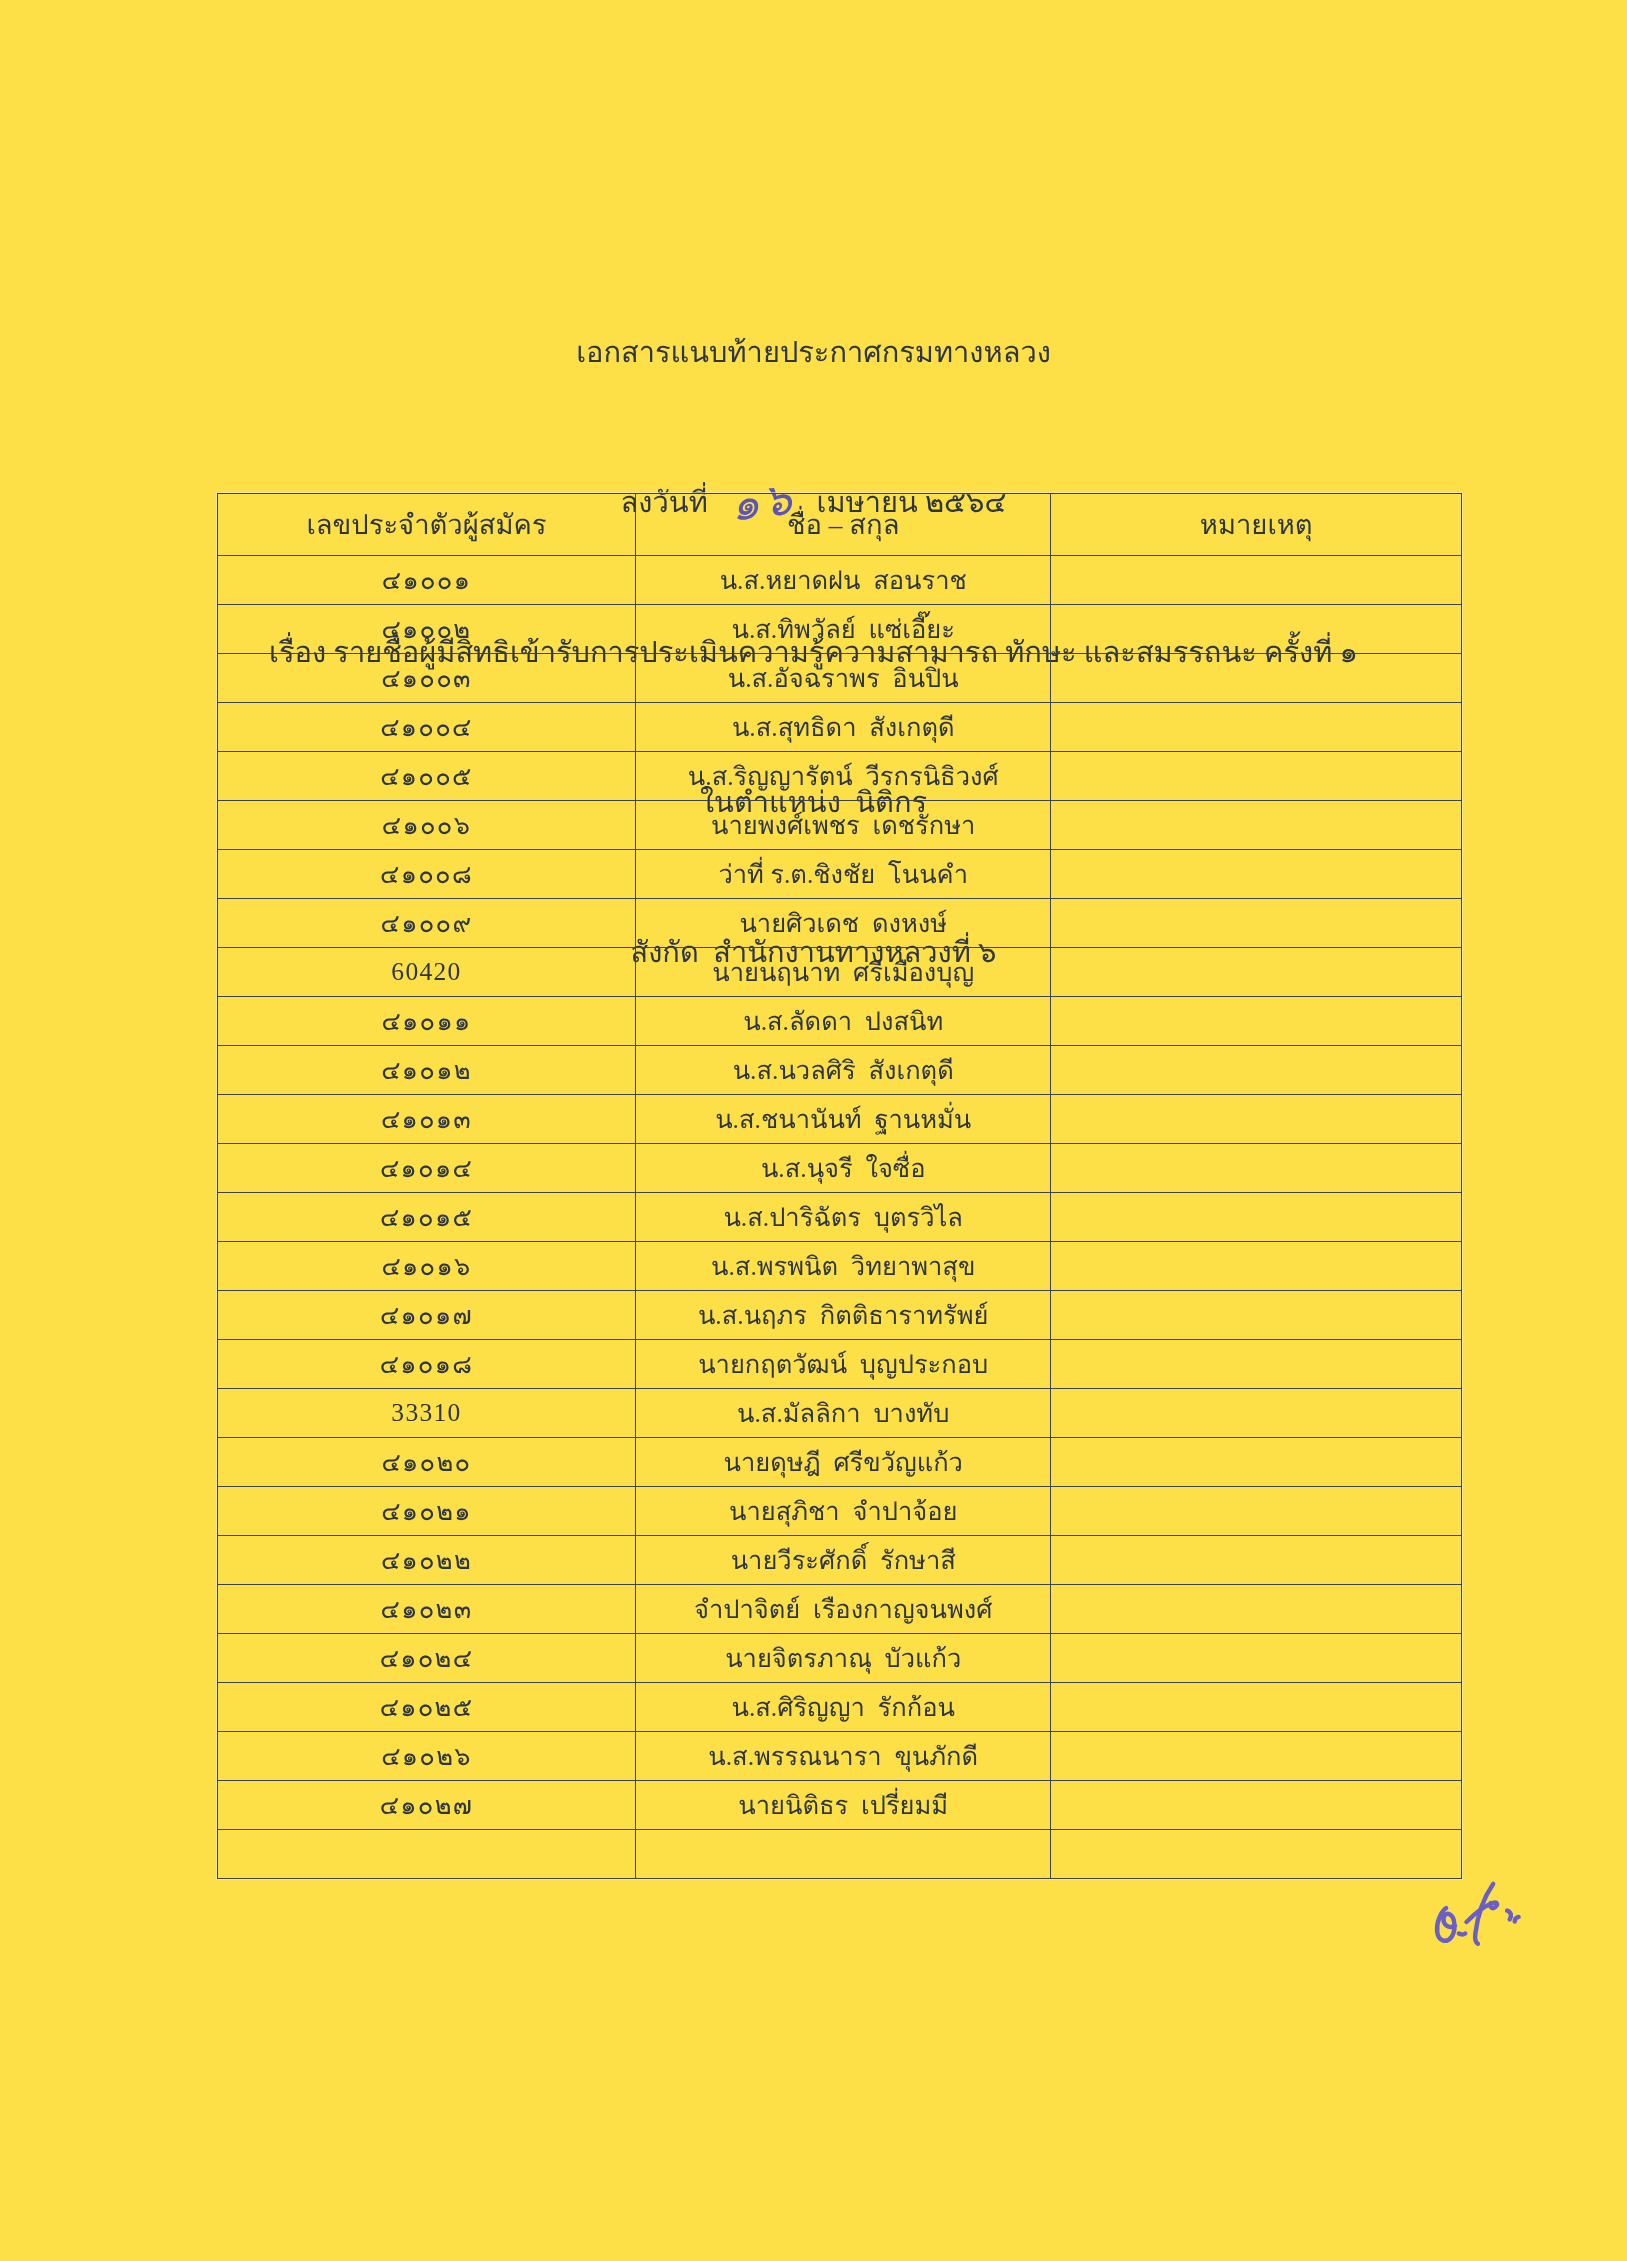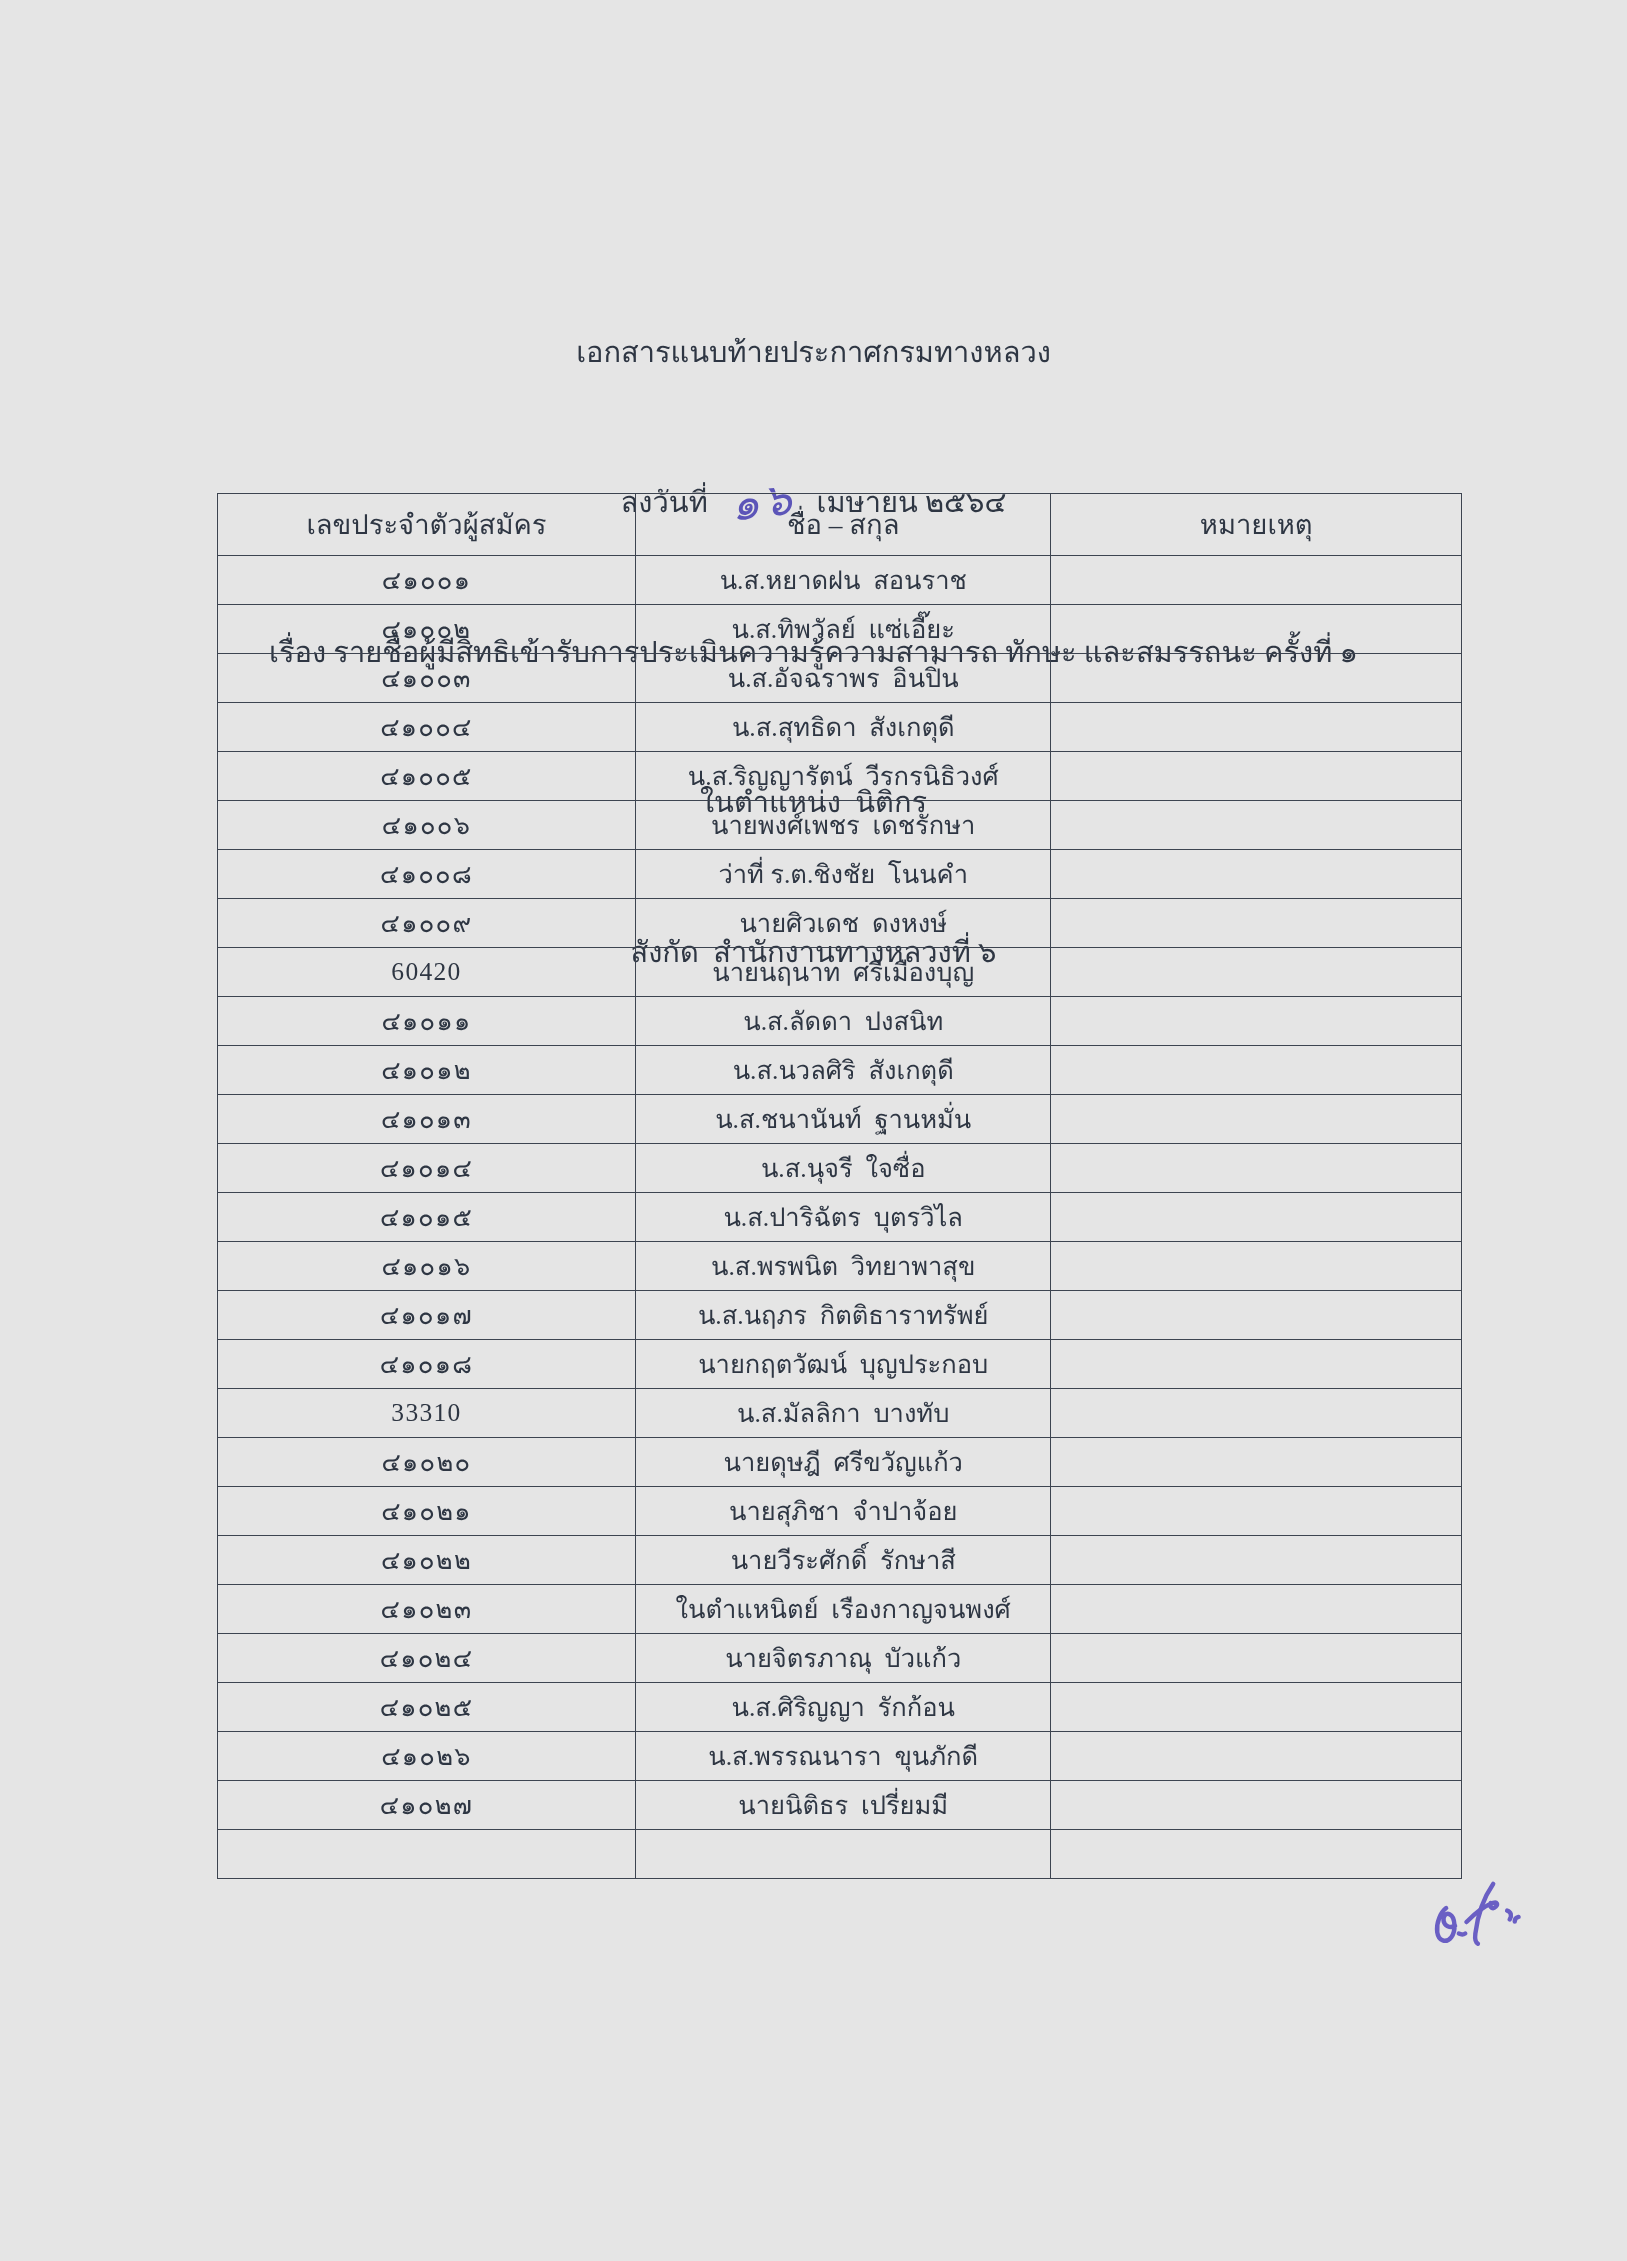--- a/index.html
+++ b/index.html
@@ -11,21 +11,21 @@
     width: 1627px;
     height: 2261px;
     position: relative;
     font-family: "Liberation Serif", "DejaVu Serif", serif;
     color: #2e3643;
     overflow: hidden;
   }
   .page {
     position: absolute;
     inset: 0;
-    background: #e5e5e5;
+    background: #fde047;
   }
 
   
   .doc-header {
     position: absolute;
     top: 227px;
     left: 0;
     right: 0;
     text-align: center;
     font-size: 29px;
@@ -237,21 +237,21 @@
     </tr>
 
     <tr class="data-row">
       <td class="id-cell">๔๑๐๒๒</td>
       <td class="name-cell">นายวีระศักดิ์  รักษาสี</td>
       <td class="note-cell"></td>
     </tr>
 
     <tr class="data-row">
       <td class="id-cell">๔๑๐๒๓</td>
-      <td class="name-cell">ในตำแหนิตย์  เรืองกาญจนพงศ์</td>
+      <td class="name-cell">จำปาจิตย์  เรืองกาญจนพงศ์</td>
       <td class="note-cell"></td>
     </tr>
 
     <tr class="data-row">
       <td class="id-cell">๔๑๐๒๔</td>
       <td class="name-cell">นายจิตรภาณุ  บัวแก้ว</td>
       <td class="note-cell"></td>
     </tr>
 
     <tr class="data-row">

